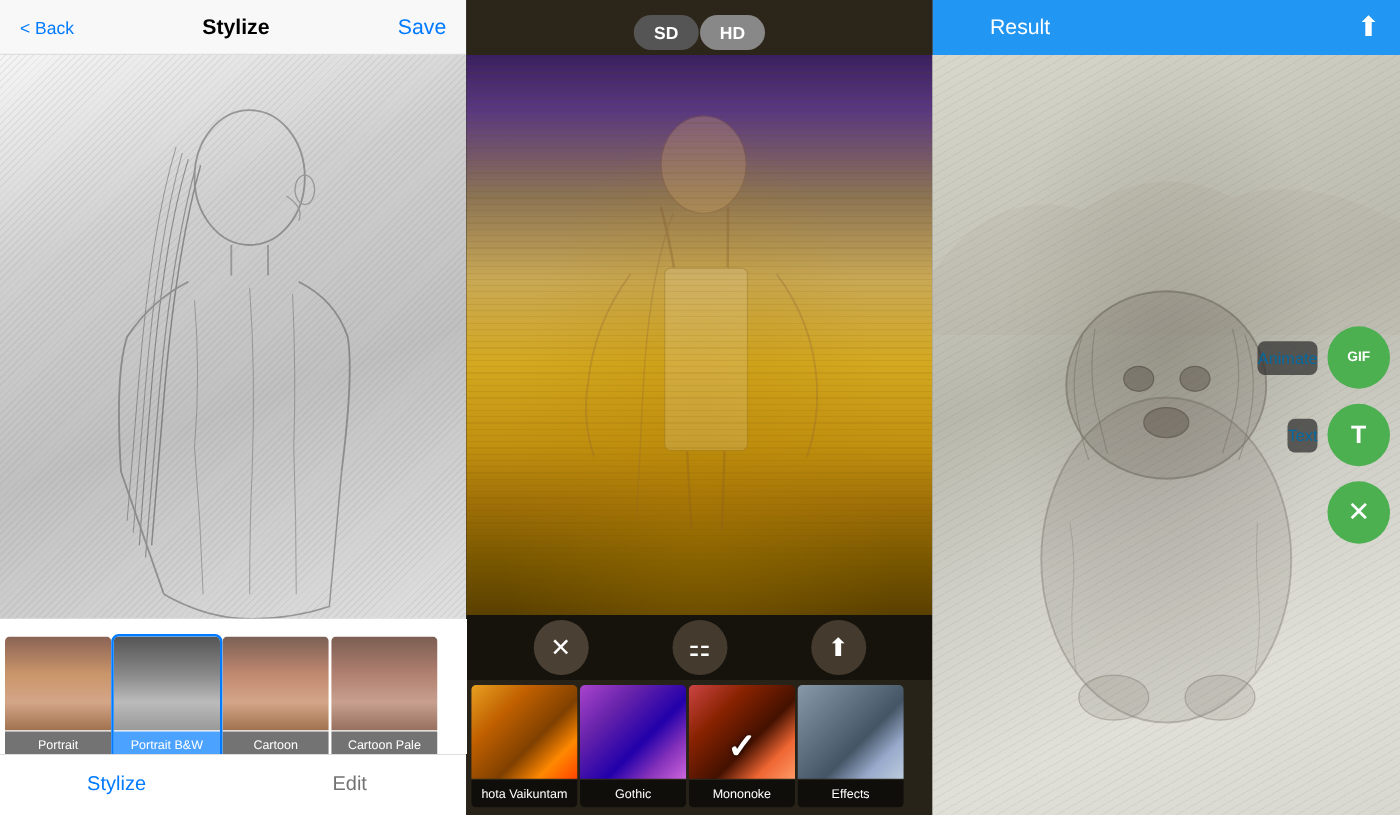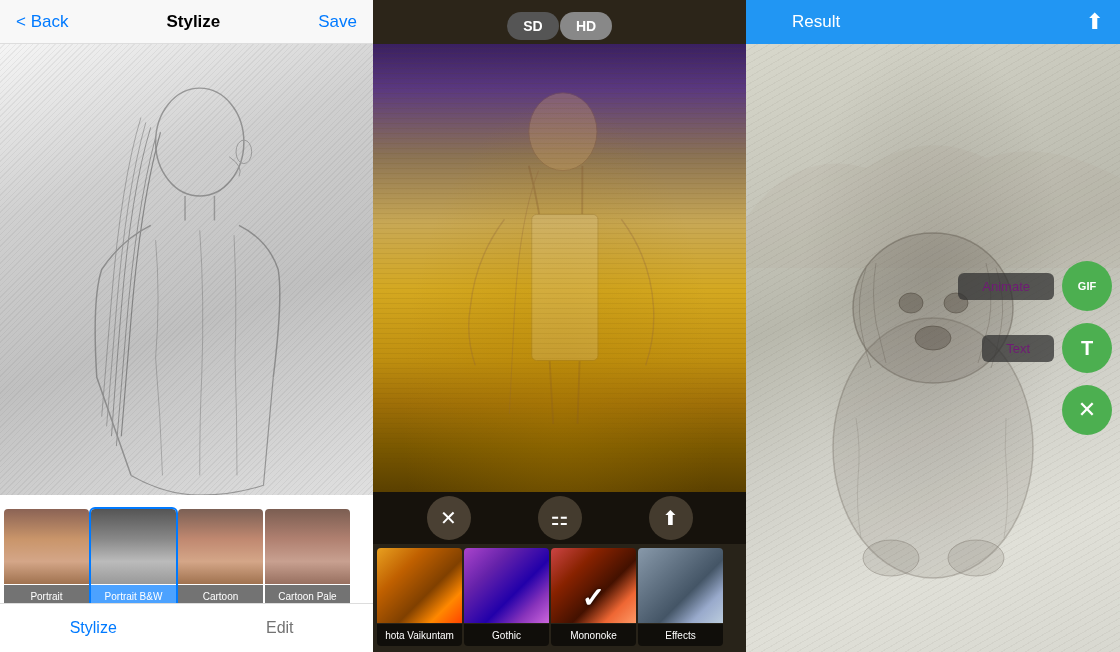--- a/index.html
+++ b/index.html
@@ -28,21 +28,21 @@
       background: #f8f8f8;
       display: flex;
       align-items: center;
       justify-content: space-between;
       padding: 0 16px;
       border-bottom: 1px solid #ddd;
     }
 
     .panel1-back {
       color: #007AFF;
-      font-size: 17px;
+      font-size: 14px;
       display: flex;
       align-items: center;
       gap: 4px;
     }
 
     .panel1-title {
       font-size: 17px;
       font-weight: 600;
       color: #000;
     }
@@ -413,23 +413,23 @@
     }
 
     .side-action-row {
       display: flex;
       align-items: center;
       gap: 8px;
     }
 
     .action-label {
       background: rgba(50,50,50,0.75);
-      color: #701a75;
+      color: #0369a1;
       font-size: 13px;
-      padding: 6px 24px;
+      padding: 6px 0;
       border-radius: 6px;
       white-space: nowrap;
     }
 
     .action-circle-btn {
       width: 50px;
       height: 50px;
       border-radius: 50%;
       background: #4CAF50;
       display: flex;

